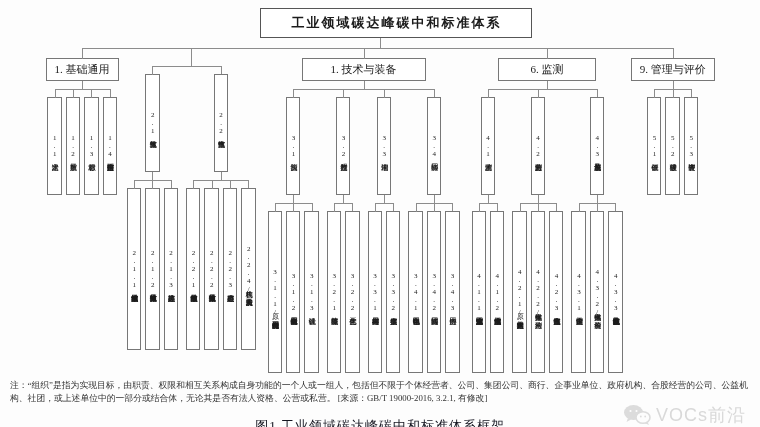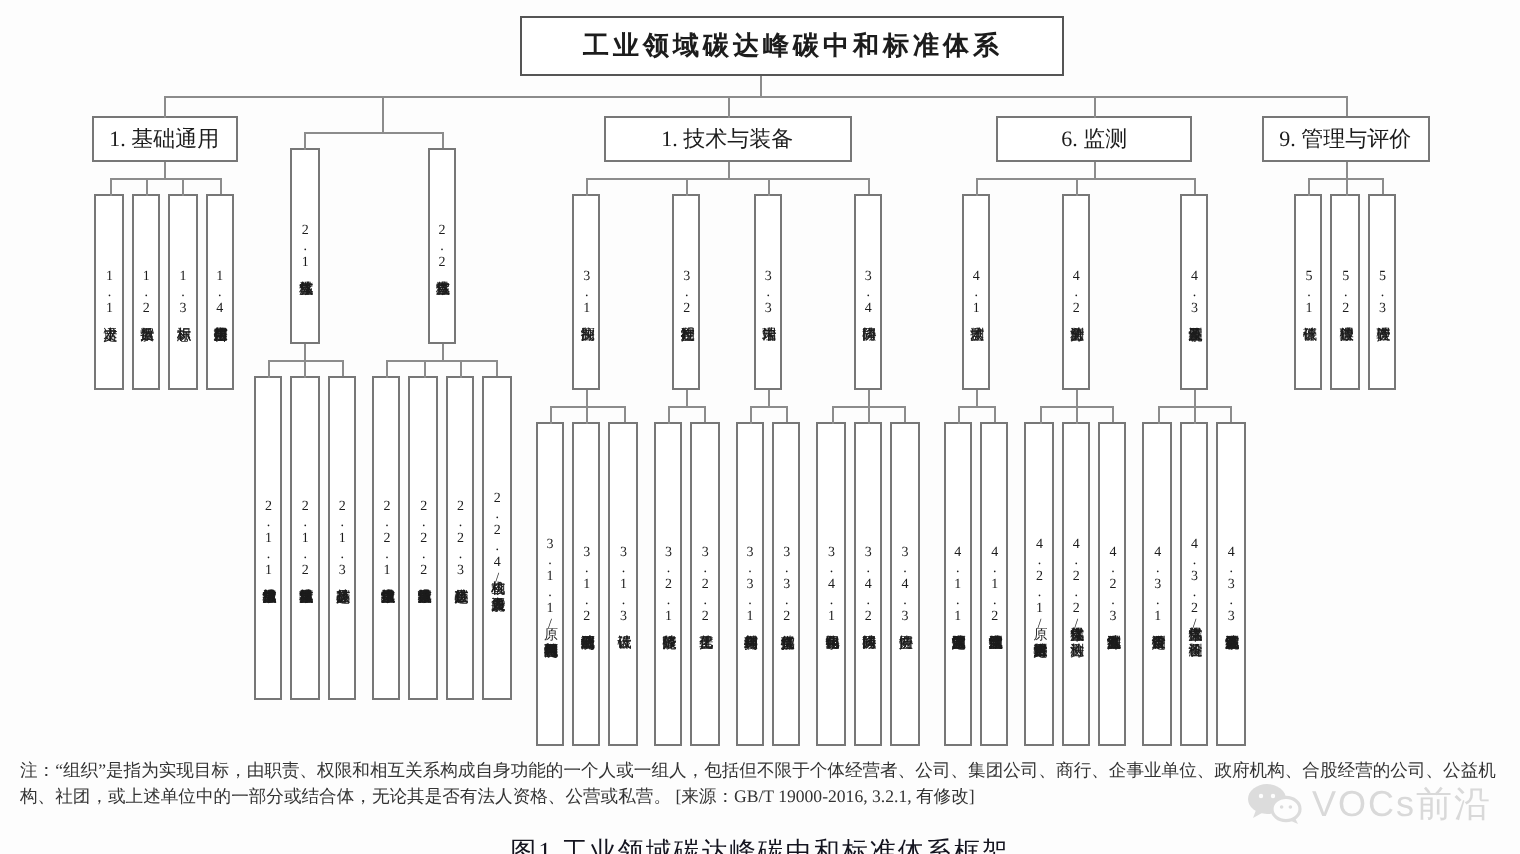--- a/index.html
+++ b/index.html
@@ -25,21 +25,21 @@
         box-sizing:border-box;}
   .root-box{font-size:13px;font-weight:bold;letter-spacing:2px;padding:5px 30px;border-color:#555;margin-left:33px;}
   .branch-box{font-size:11px;padding:3px 8px;min-width:62%;}
   .vbox{background:#fff;border:1px solid #777;writing-mode:vertical-rl;text-orientation:upright;
         font-size:7px;line-height:1.2;text-align:center;padding:4px 2px;box-sizing:border-box;}
   .l3{height:98px;}
   .l4{height:162px;}
   .note{margin:6px 12px 12px 10px;font-size:8.8px;line-height:1.45;color:#333;text-align:left;}
   .caption{margin-top:3px;text-align:center;font-size:13px;font-weight:normal;color:#14141f;
            letter-spacing:1px;}
-  .watermark{position:absolute;right:14px;bottom:13px;display:flex;align-items:center;gap:5px;
+  .watermark{position:absolute;right:14px;bottom:0;display:flex;align-items:center;gap:5px;
              color:#d9d9d9;font-size:18px;font-family:"Liberation Sans","DejaVu Sans",sans-serif;
              letter-spacing:1px;}
 </style>
 </head>
 <body>
 
 <div class="page">
   <div class="tree">
     <ul>
       <li>

